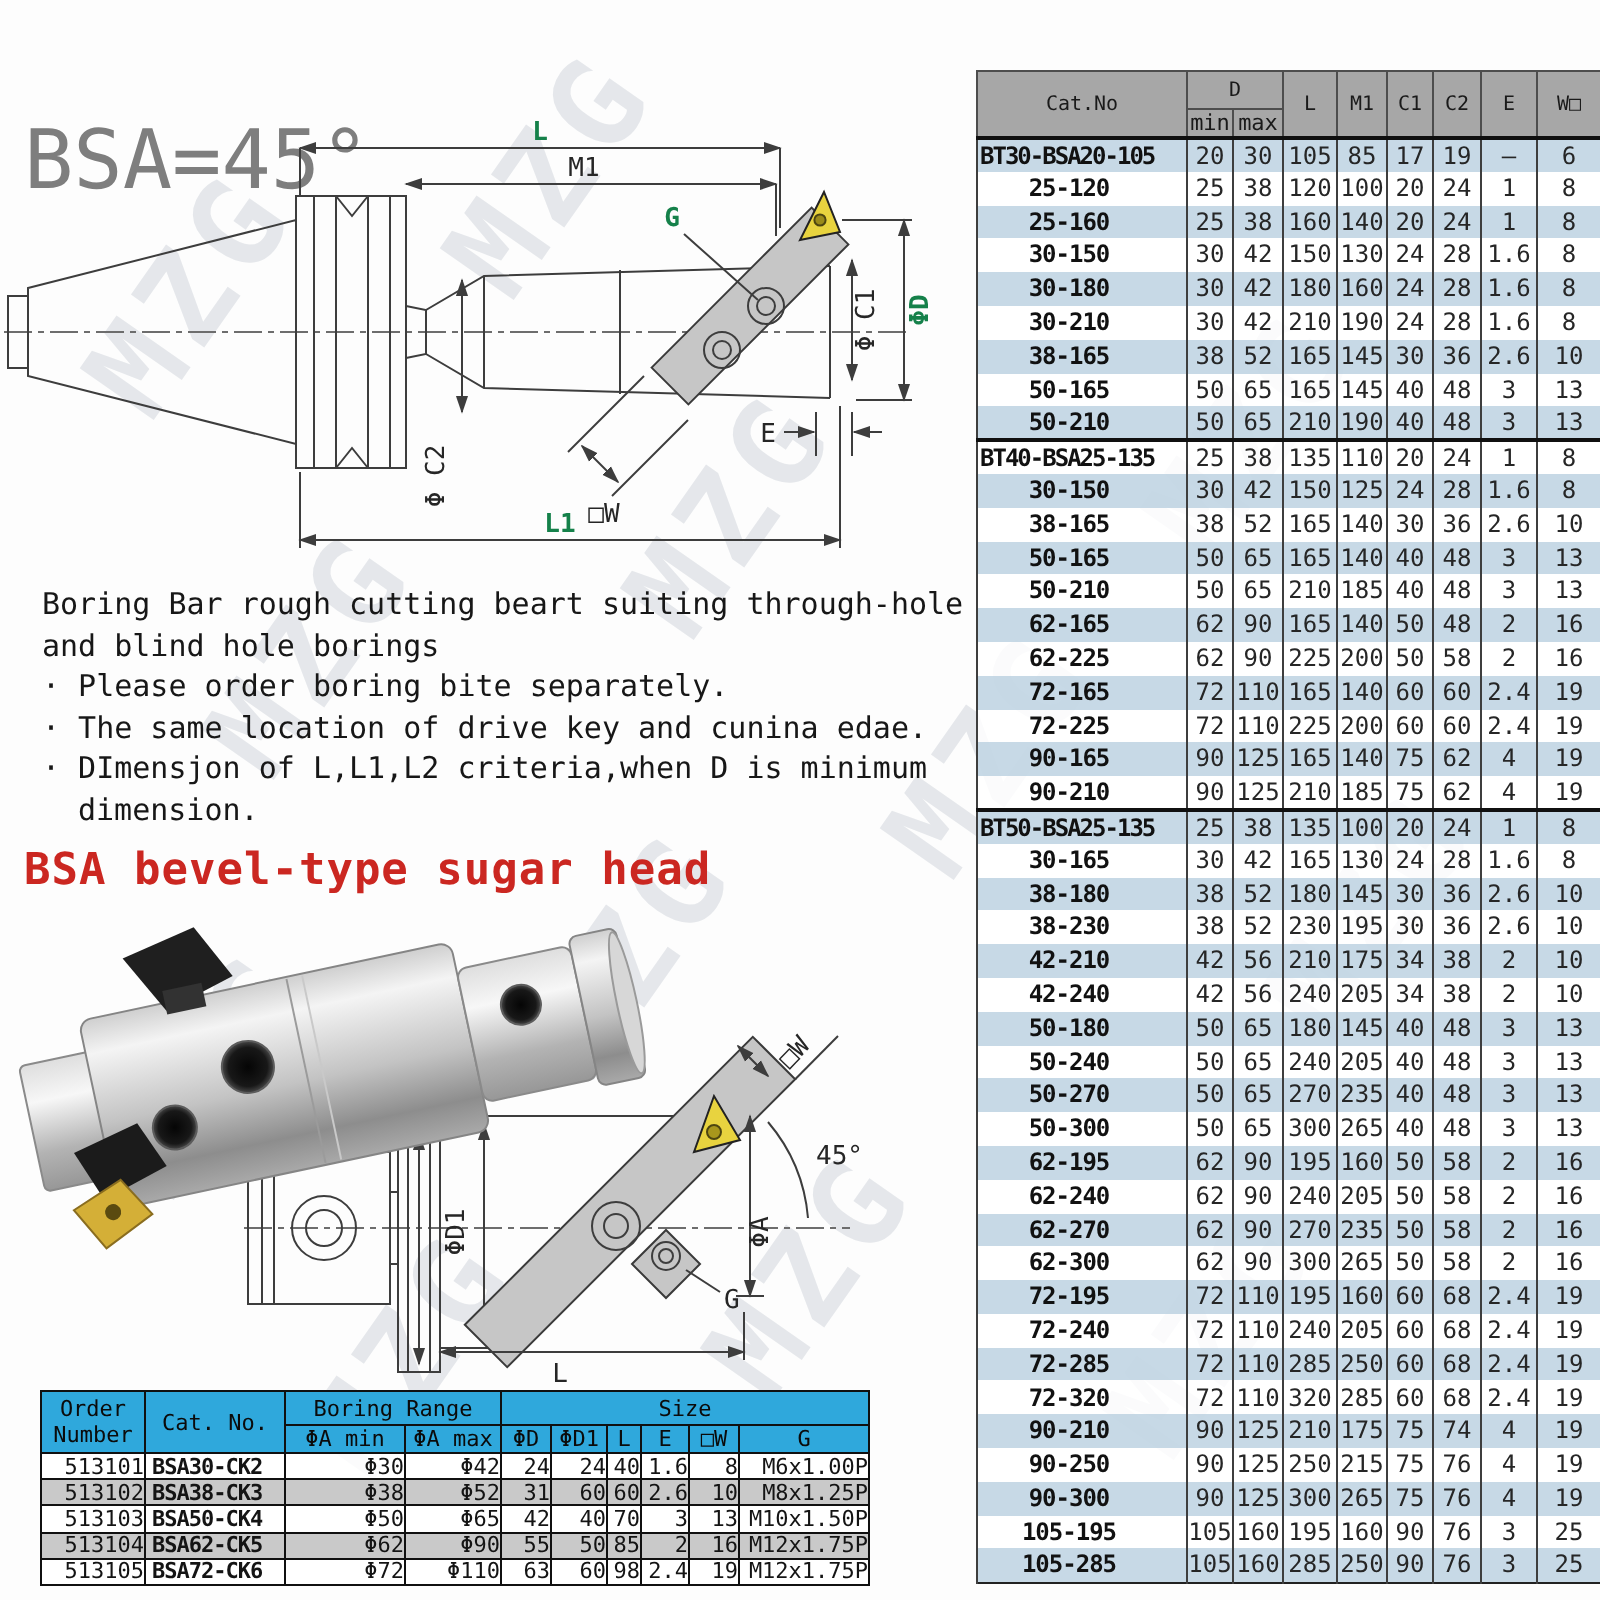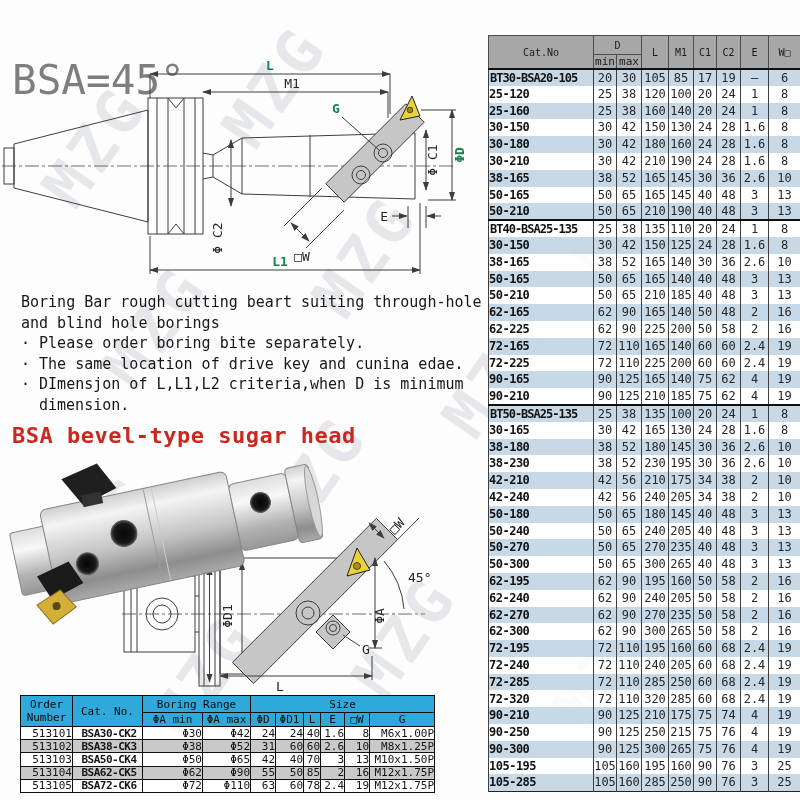--- a/index.html
+++ b/index.html
@@ -25,35 +25,35 @@
   .main-table th{background:#a7a7a7;border:1px solid #4d4d4d;color:#1a1a1a;
     font-weight:normal;font-size:10px;padding:0}
   .main-table thead tr:first-child th{height:19px}
   .main-table thead tr:last-child th{height:14px;font-size:11px}
   .main-table td{border-left:1px solid #3e3e3e;border-right:1px solid #3e3e3e;
     text-align:center;height:16.8px;padding:0;line-height:1.05;color:#262626}
   .main-table tr.b td{background:rgba(196,215,228,.94)}
   .main-table tr.w td{background:rgba(255,255,255,.82)}
   .main-table tr.g td{border-top:2px solid #101010}
   .main-table tbody{border-bottom:1px solid #222}
-  .main-table td.cat{text-align:left;padding-right:13px;font-weight:bold;color:#111;letter-spacing:-.5px}
+  .main-table td.cat{text-align:center;padding-right:13px;font-weight:bold;color:#111;letter-spacing:-.5px}
   .main-table td.cat.grp{text-align:left;padding-left:1px;padding-right:0;letter-spacing:-1px}
 
   
   .bottom-table{position:absolute;left:20px;top:695px;width:414px;z-index:3;
     border-collapse:collapse;table-layout:fixed;font-size:11px;border:1px solid #f97316}
   .bottom-table th{background:#2fa8dc;border:1px solid #101010;font-weight:normal;
     font-size:11px;color:#0b0b0b;padding:0}
   .bottom-table thead tr:first-child th{height:17px}
   .bottom-table thead tr:last-child th{height:14px}
   .bottom-table td{border:1px solid #101010;text-align:right;height:13.2px;
     padding:0;line-height:1;color:#141414}
   .bottom-table tr.gray td{background:rgba(198,198,198,.95)}
   .bottom-table tr.wt td{background:rgba(255,255,255,.82)}
-  .bottom-table td.cat{font-weight:bold;text-align:center;padding-left:3px;letter-spacing:-.5px}
+  .bottom-table td.cat{font-weight:bold;text-align:left;padding-left:3px;letter-spacing:-.5px}
   .order-h{white-space:pre-line}
 
   
   svg{position:absolute;z-index:2;overflow:visible}
   .ln{stroke:#3d3d3d;stroke-width:1;fill:none}
   .cl{stroke:#6d6d6d;stroke-width:1;fill:none;stroke-dasharray:14 3 3 3}
   .fillbar{fill:#c6c6c6;stroke:#3a3a3a;stroke-width:1}
   .insert{fill:#e8d33f;stroke:#222;stroke-width:1}
   .lbl{font-family:"DejaVu Sans Mono",monospace;font-size:13px;fill:#262626}
   .lblg{font-family:"DejaVu Sans Mono",monospace;font-size:13px;font-weight:bold;fill:#15814a}
@@ -866,21 +866,21 @@
           <td>16</td>
           <td>M12x1.75P</td>
         </tr>
         <tr class="wt">
           <td>513105</td>
           <td class="cat">BSA72-CK6</td>
           <td>Φ72</td>
           <td>Φ110</td>
           <td>63</td>
           <td>60</td>
-          <td>78</td>
+          <td>98</td>
           <td>2.4</td>
           <td>19</td>
           <td>M12x1.75P</td>
         </tr>
       </tbody>
   </table>
 
 </div>
 
 </body></html>

